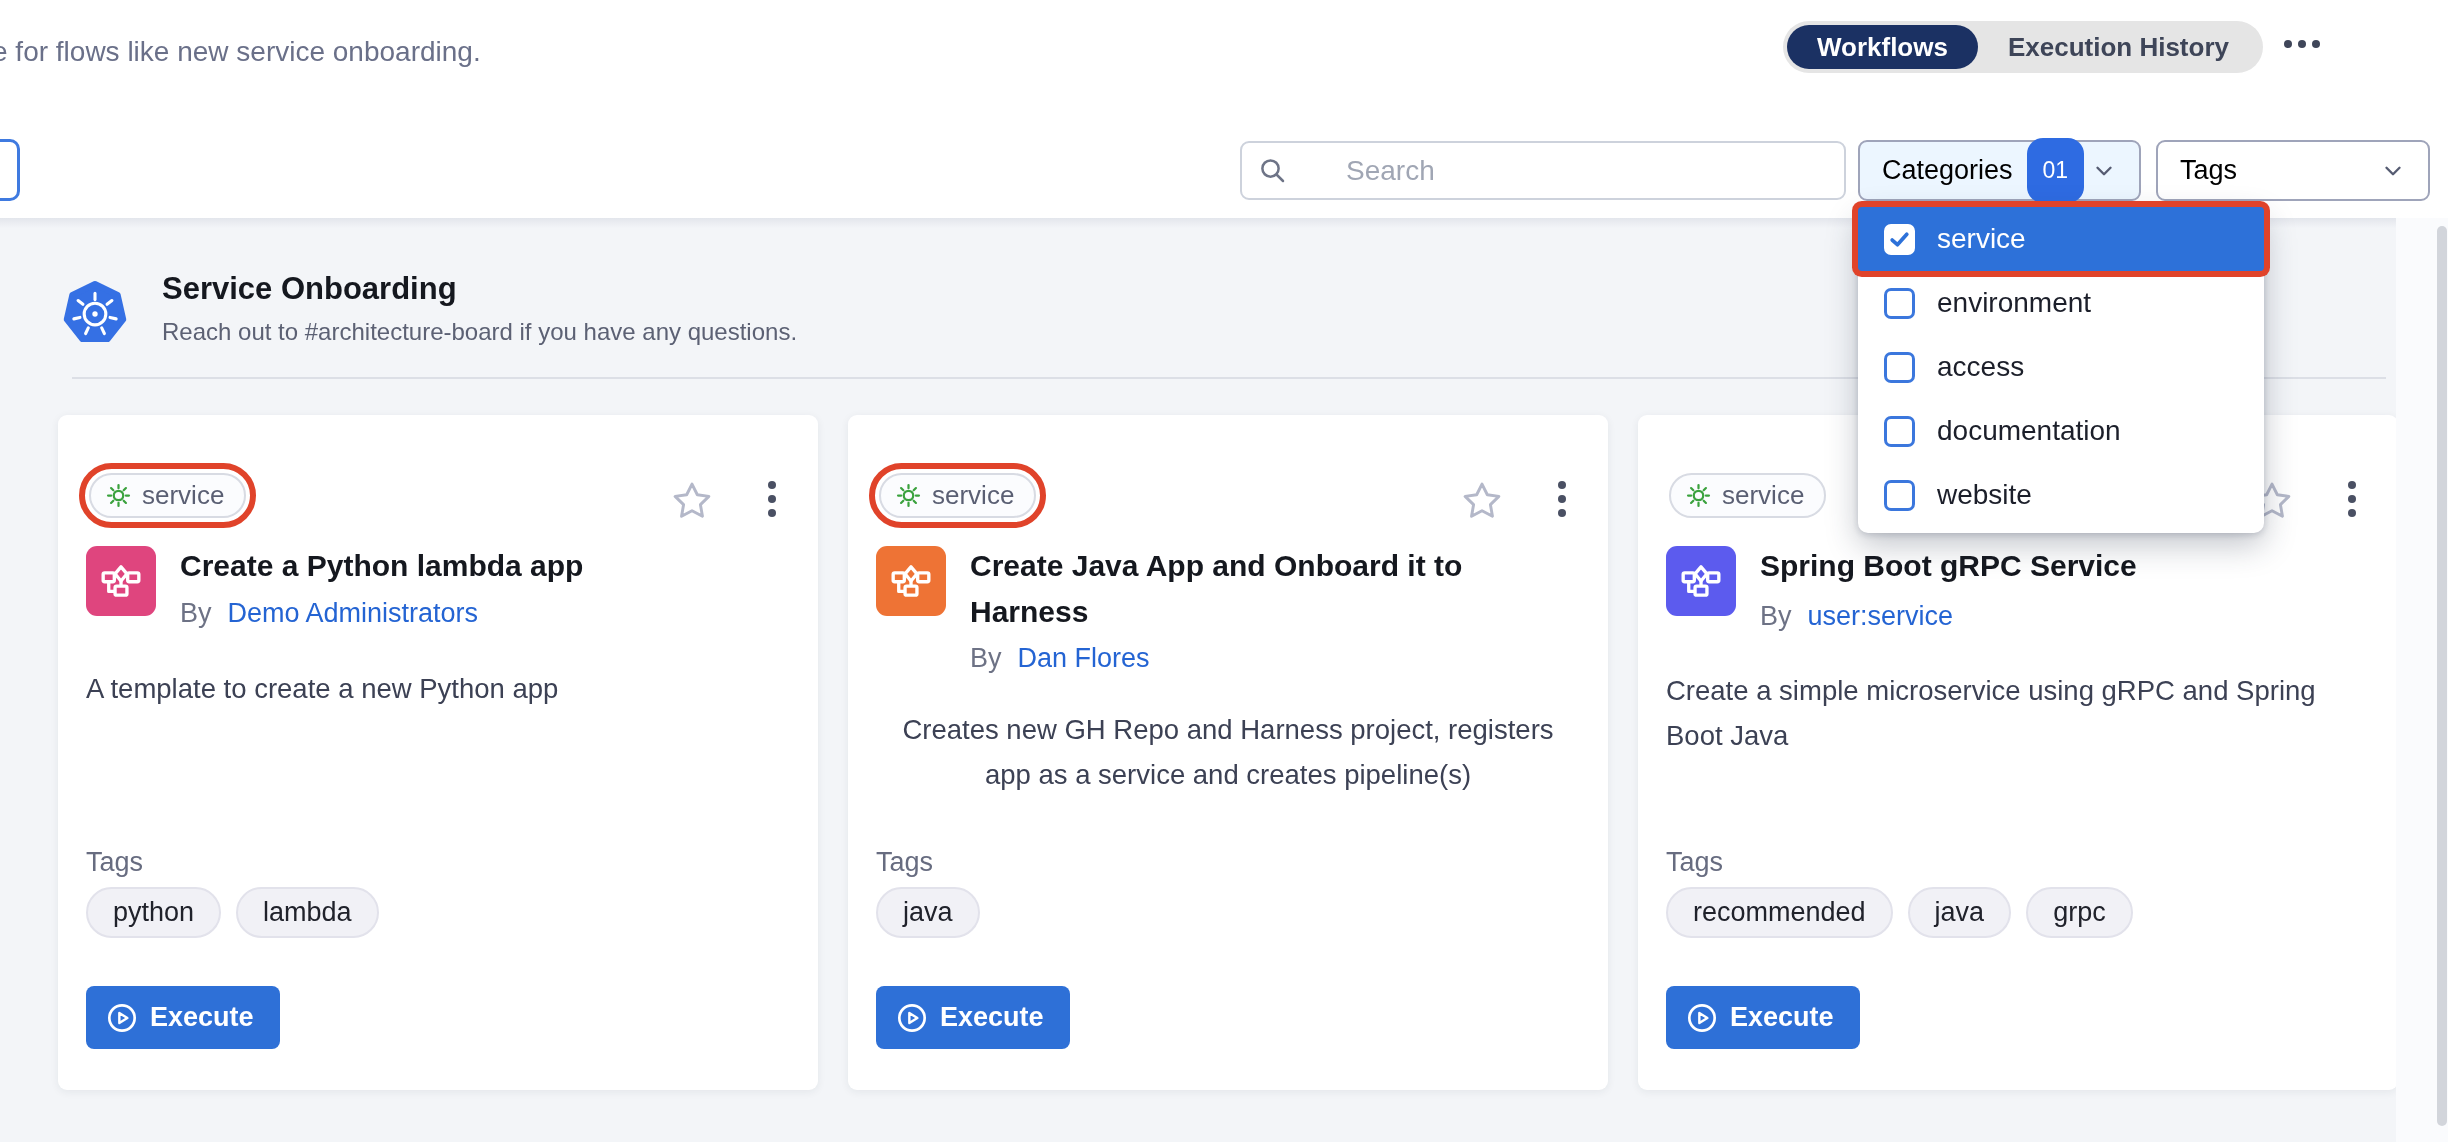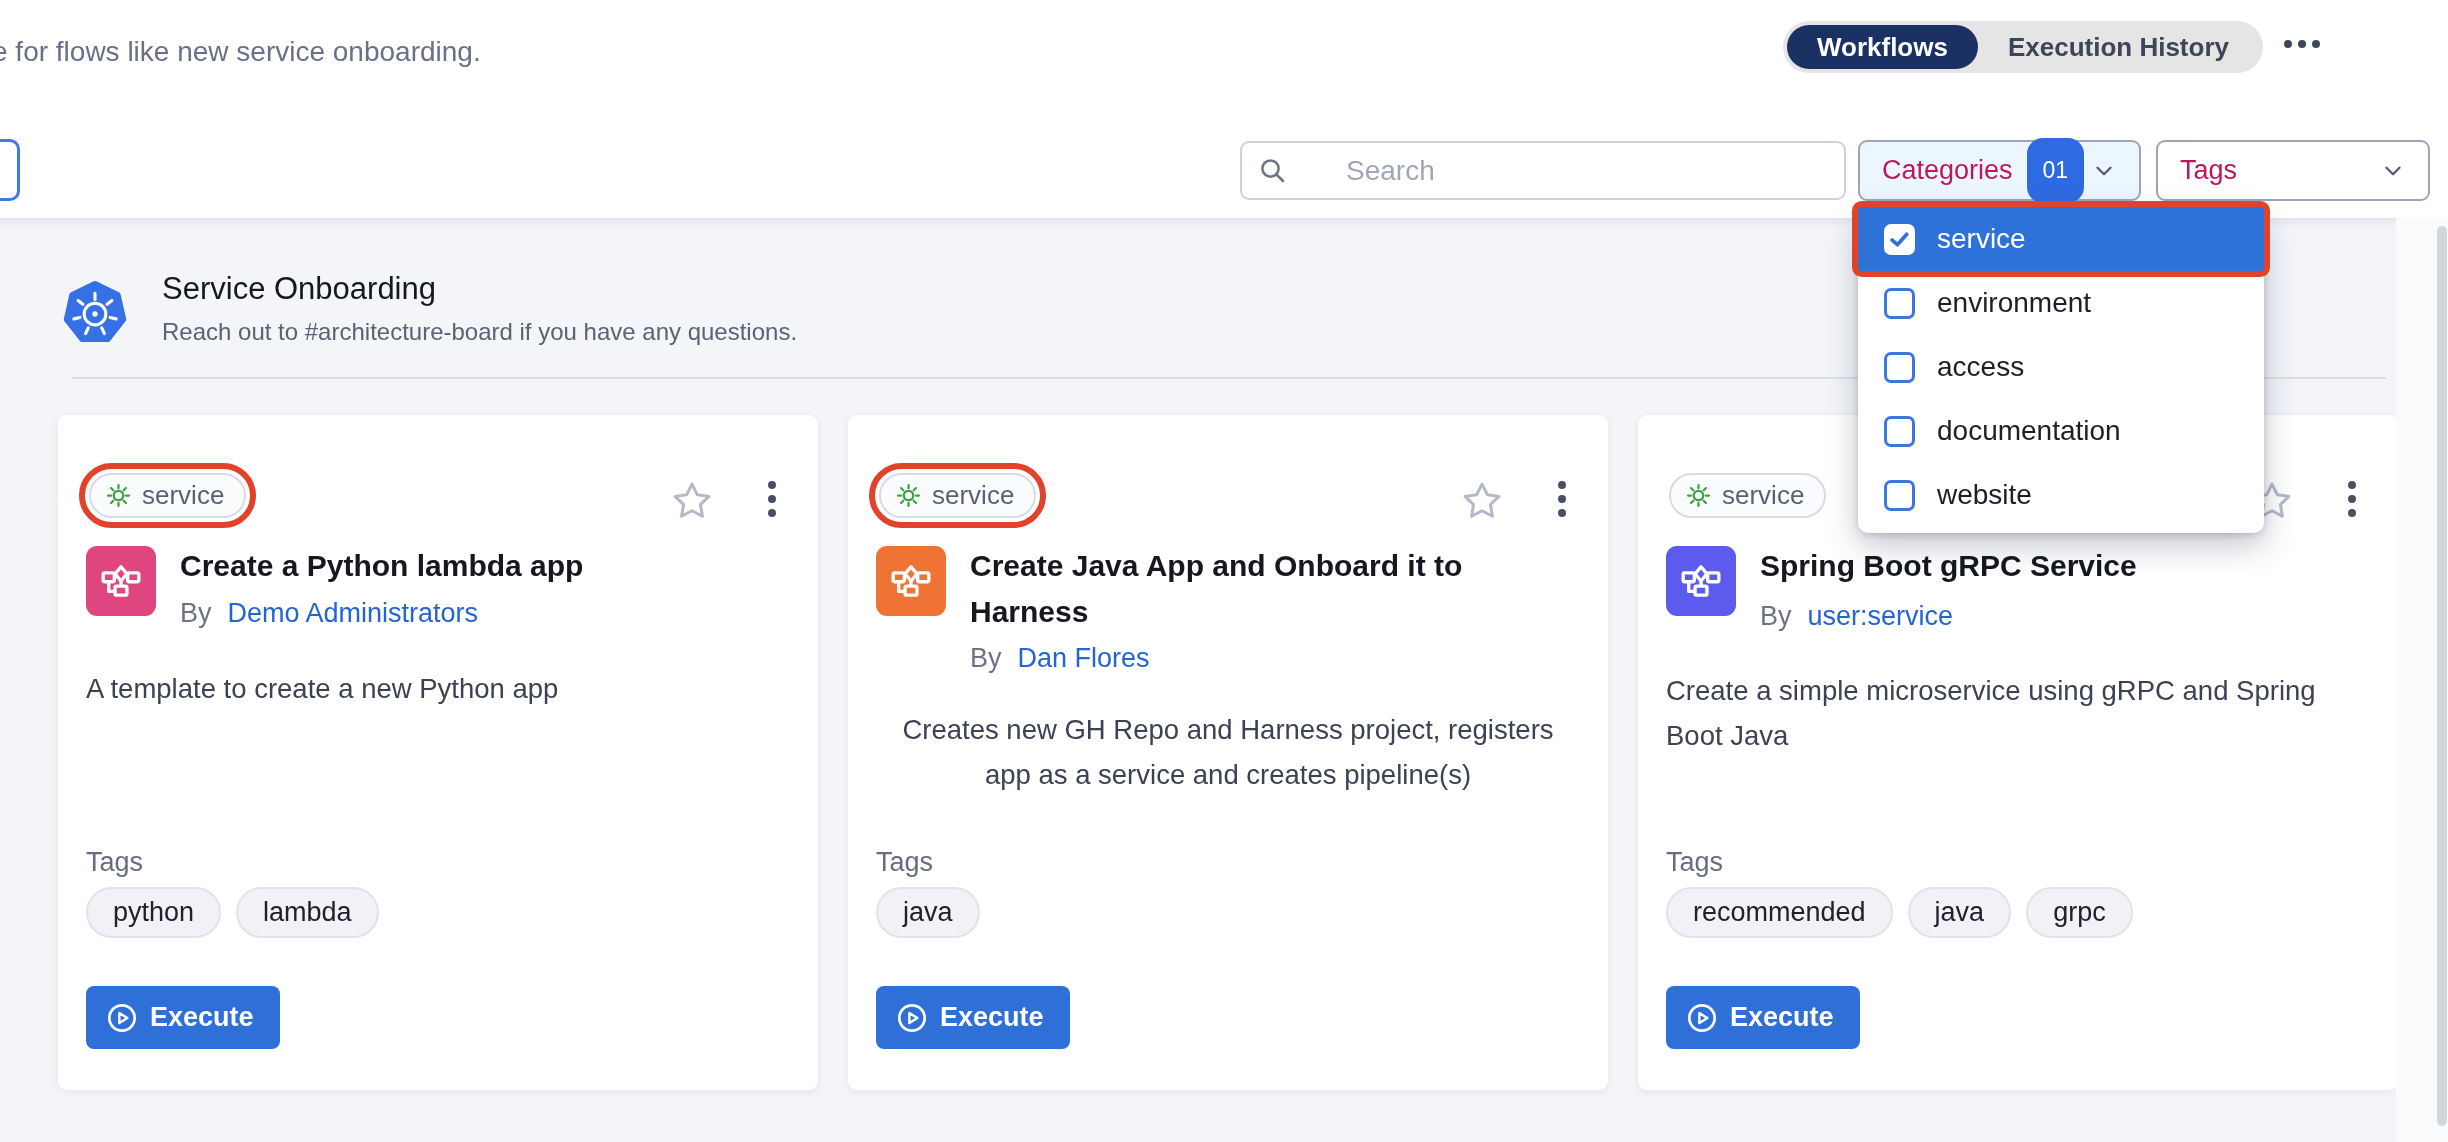--- a/index.html
+++ b/index.html
@@ -18,21 +18,21 @@
 
   
   .partial-btn { position:absolute; left:-30px; top:139px; width:50px; height:62px; background:#fff;
                  border:3px solid #3f7ae0; border-radius:10px; }
   .search-box { position:absolute; left:1240px; top:141px; width:606px; height:59px; background:#fff;
                 border:2px solid #cdd2dc; border-radius:9px; display:flex; align-items:center; padding:0 16px; gap:14px; }
   .search-box input { border:none; outline:none; flex:1; font-size:28px; color:#30344a; font-family:inherit; background:transparent;margin-left:44px; }
   .search-box input::placeholder { color:#a0a6b4; }
   .filter-btn { position:absolute; top:140px; height:61px; border:2px solid #9fa4ba; border-radius:9px;
                 display:flex; align-items:center; padding:0 22px; cursor:pointer; }
-  .filter-btn .lbl { font-size:27px; color:#be185d; }
+  .filter-btn .lbl { font-size:27px; color:#000000; }
   .categories-btn { left:1858px; width:283px; background:#ecf6ff; }
   .tags-btn { left:2156px; width:274px; background:#ffffff; justify-content:space-between; }
   .count-badge { background:#2e6be2; color:#fff; font-size:23px; font-weight:400; border-radius:16px;
                  padding:19px 16px; margin-left:14px; }
   .categories-btn .chev { margin-left:auto; }
   .chev { width:26px; height:26px; flex:0 0 auto; }
 
   
   .dropdown { position:absolute; left:1858px; top:207px; width:406px; background:#fff; border-radius:10px;
               box-shadow:0 12px 32px rgba(35,45,70,.28), 0 2px 6px rgba(35,45,70,.18); z-index:60; padding-bottom:6px; }
@@ -43,21 +43,21 @@
   .cbox.checked { border-color:#ffffff; }
 
   
   .content { position:absolute; left:0; top:218px; width:2448px; height:924px; background:#f3f5f8; }
   .content::before { content:""; position:absolute; left:0; top:0; width:100%; height:10px;
                      background:linear-gradient(#e3e6ec, rgba(243,245,248,0)); }
   .right-gutter { position:absolute; right:0; top:0; width:52px; height:924px; background:#fafbfd; }
   .scroll-thumb { position:absolute; right:1px; top:8px; width:10px; height:900px; background:#d2d5db; border-radius:5px; }
 
   .k8s-icon { position:absolute; left:62px; top:62px; width:66px; height:66px; }
-  .section-title { position:absolute; left:162px; top:53px; font-size:31px; font-weight:400; color:#15181f; }
+  .section-title { position:absolute; left:162px; top:53px; font-size:31px; font-weight:700; color:#15181f; }
   .section-sub { position:absolute; left:162px; top:100px; font-size:24px; color:#5c6174; }
   .divider { position:absolute; left:72px; top:159px; width:2314px; height:2px; background:#dcdfe6; }
 
   
   .card { position:absolute; top:197px; width:760px; height:675px; background:#fff; border-radius:9px;
           box-shadow:0 2px 8px rgba(30,40,60,.07); }
   .card.c1 { left:58px; } .card.c2 { left:848px; } .card.c3 { left:1638px; }
 
   .chip-ring { position:absolute; left:21px; top:48px; border:6px solid #e0432a; border-radius:34px; padding:4px; }
   .chip-ring.no-ring { border-color:transparent; }

